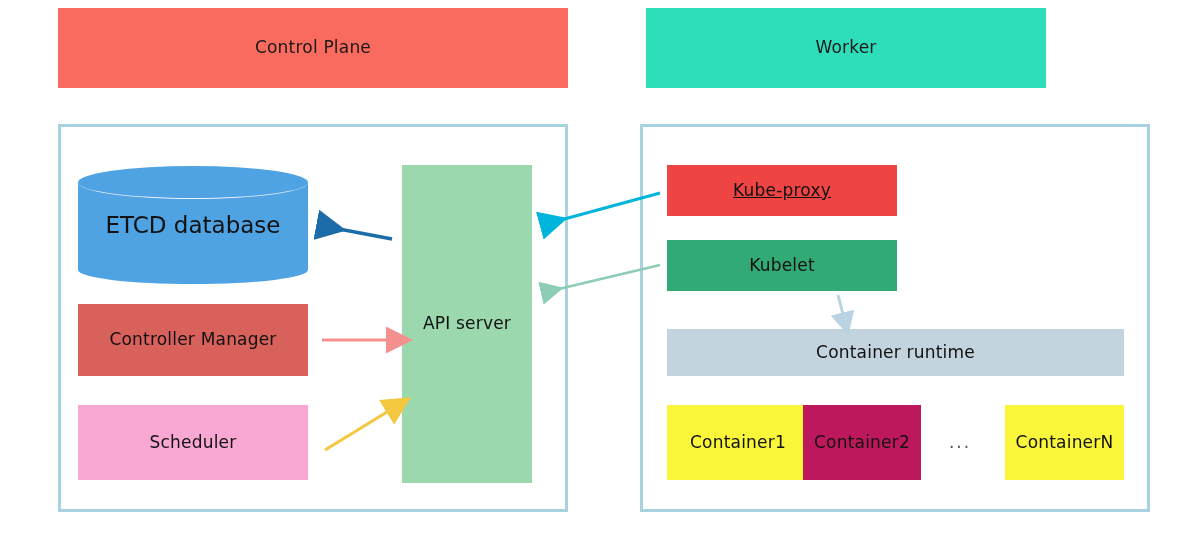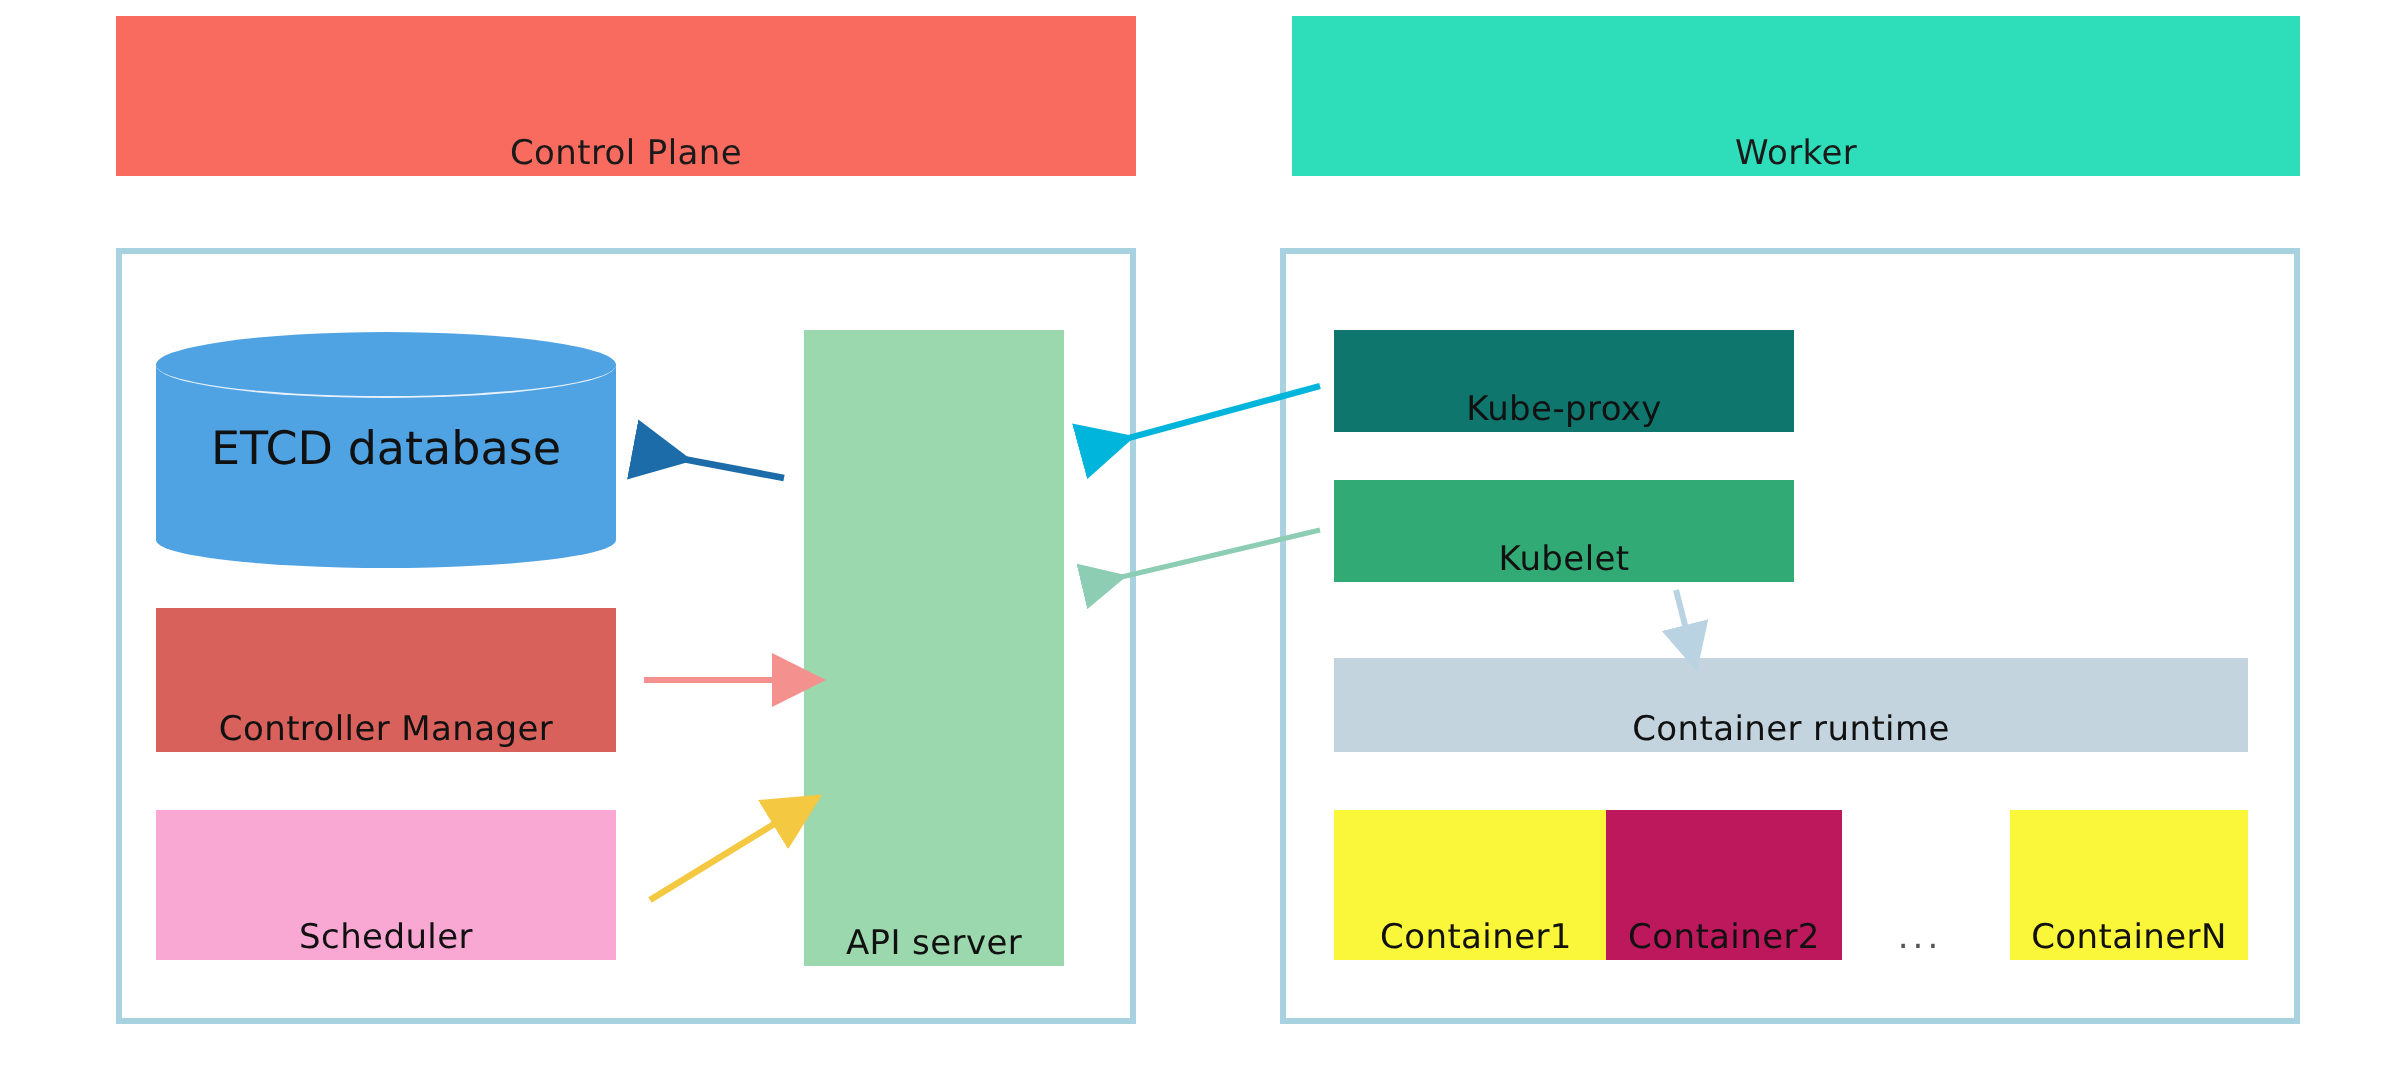--- a/index.html
+++ b/index.html
@@ -14,40 +14,40 @@
     background: #ffffff;
     overflow: hidden;
     font-family: "DejaVu Sans", sans-serif;
   }
 
   
   .abs { position: absolute; box-sizing: border-box; }
 
   .node {
     display: flex;
-    align-items: flex-end;
+    align-items: center;
     justify-content: center;
     text-align: center;
     color: #111111;
     font-size: 17px;
     letter-spacing: 0.2px;
     line-height: 1.15;
     user-select: none;
   }
 
   
   .banner {
     font-size: 17px;
     color: #1a1a1a;
   }
   #banner-control {
     left: 58px;  top: 8px;  width: 510px;  height: 80px;
   }
   #banner-worker {
-    left: 646px; top: 8px;  width: 504px;  height: 80px;
+    left: 646px; top: 8px;  width: 400px;  height: 80px;
   }
 
   
   .group {
     border: 3px solid #a9d2e0;
     background: #ffffff;
   }
   #group-control { left: 58px;  top: 124px; width: 510px; height: 388px; }
   #group-worker  { left: 640px; top: 124px; width: 510px; height: 388px; }
 
@@ -166,21 +166,21 @@
   </div>
 
   <div class="abs node" id="node-scheduler" style="background: #f9a8d4;">
     <span>Scheduler</span>
   </div>
 
   <div class="abs node" id="node-apiserver" style="background: rgb(155, 216, 174);">
     <span>API server</span>
   </div>
 
-  <div class="abs node" id="node-kubeproxy" style="background: #0f766e;">
+  <div class="abs node" id="node-kubeproxy" style="background: #ef4444; text-decoration: underline;">
     <span>Kube-proxy</span>
   </div>
 
   <div class="abs node" id="node-kubelet" style="background: rgb(50, 170, 117);">
     <span>Kubelet</span>
   </div>
 
   <div class="abs node" id="node-runtime" style="background: rgb(195, 212, 222);">
     <span>Container runtime</span>
   </div>

